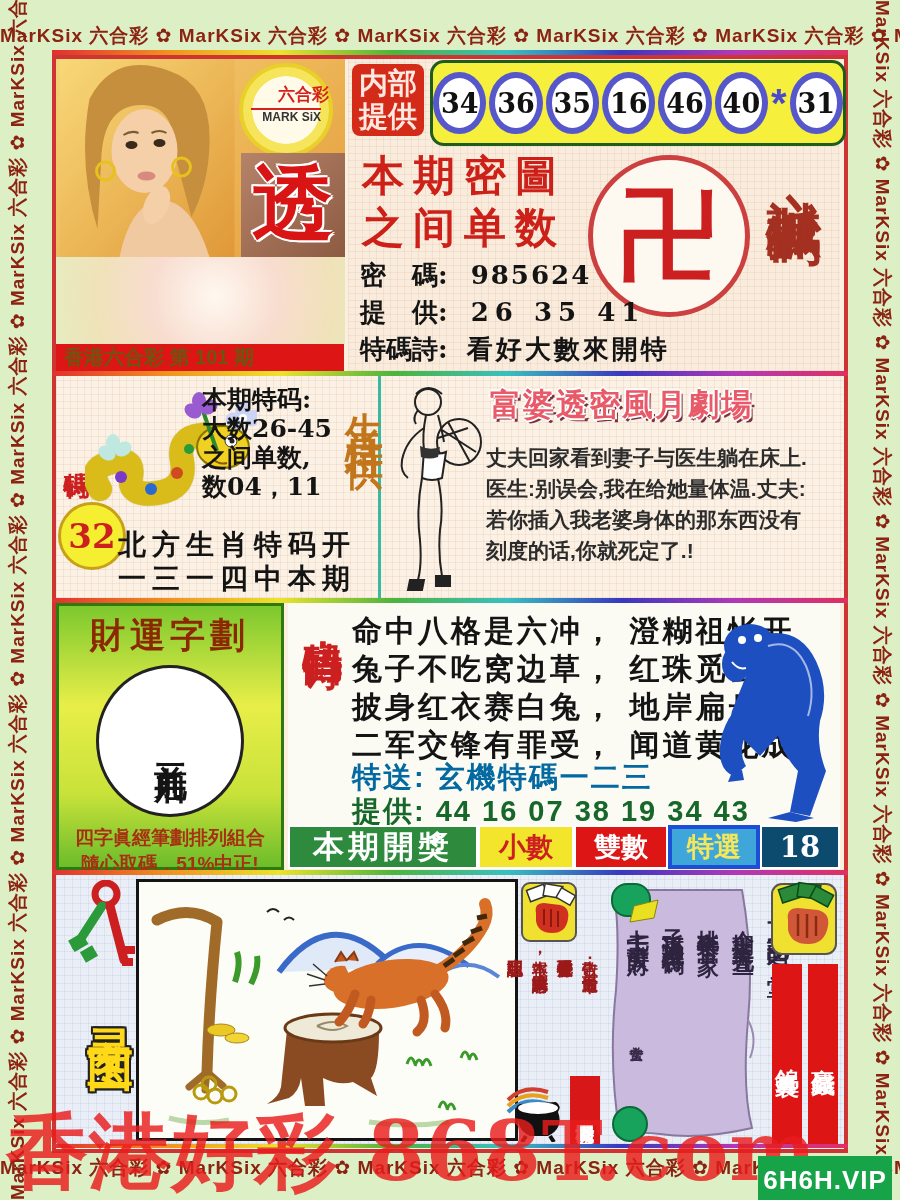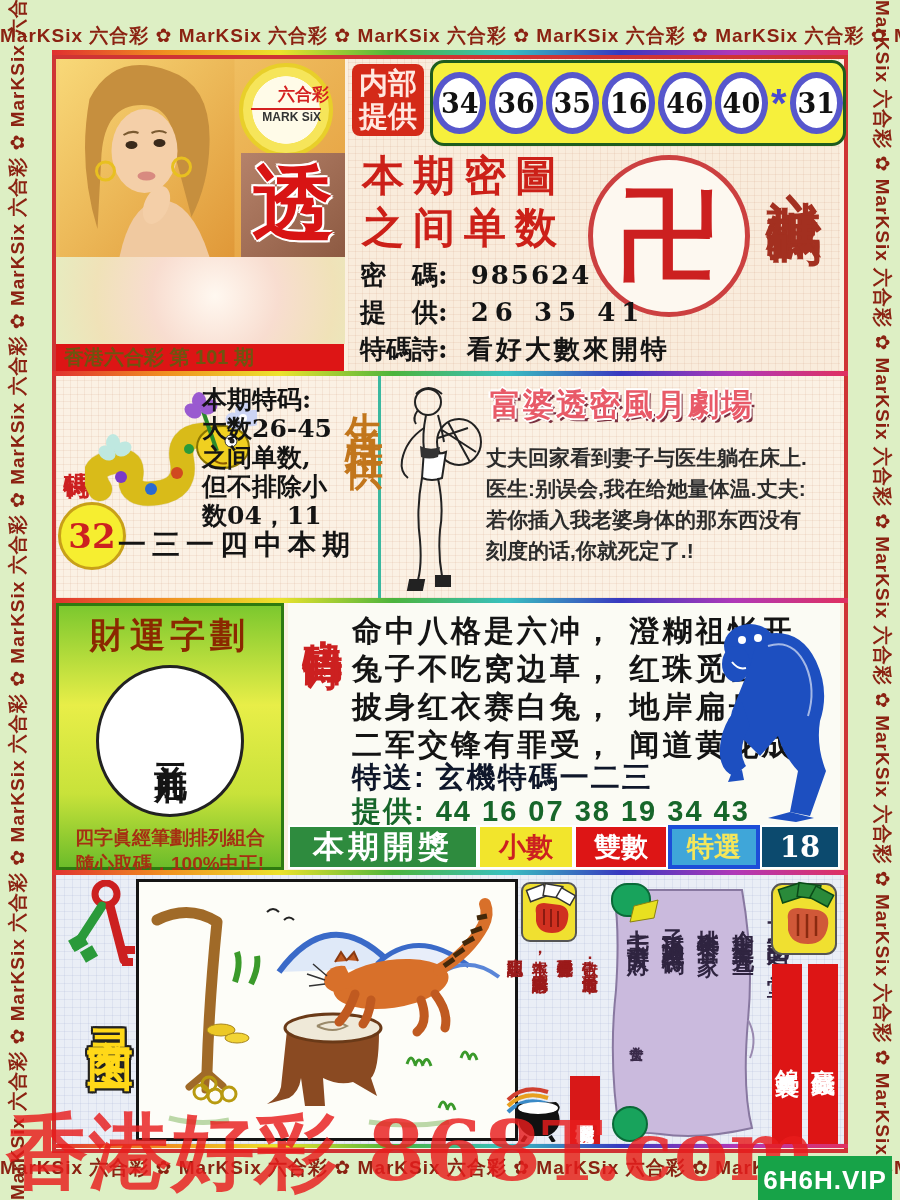--- a/index.html
+++ b/index.html
@@ -150,24 +150,24 @@
     <circle cx="36" cy="92" r="6" fill="#7a3ac8"></circle>
       <circle cx="66" cy="104" r="6" fill="#2a6ad0"></circle>
     <circle cx="92" cy="88" r="6" fill="#d04a20"></circle>
       <circle cx="104" cy="64" r="5" fill="#2a9a3a"></circle>
   </svg>
 
   <div class="abs calli" style="left:202px;top:385px;width:150px;font-size:25px;line-height:29px;">
     <div>本期特码:</div>
     <div>大数26-45</div>
     <div>之间单数,</div>
-    <div>但不排除小</div>
     <div>数04，11</div>
   </div>
   <div class="abs calli" style="left:118px;top:528px;font-size:28px;line-height:34px;letter-spacing:6px;">
+    <div>北方生肖特码开</div>
     <div>一三一四中本期</div>
   </div>
   <div class="abs vtext" style="left:338px;top:382px;font-size:38px;font-weight:bold;color:#c2761c;letter-spacing:14px;font-family:'DejaVu Serif',serif;">生肖特供</div>
 
   <svg class="abs" style="left:386px;top:380px;" width="96" height="214" viewBox="0 0 96 214">
     <g stroke="#222" stroke-width="2" fill="none">
       <circle cx="42" cy="22" r="13"></circle>
       <path d="M30 14 Q42 2 56 14 M32 30 q-6 8 -2 14"></path>
       <path d="M40 35 Q36 55 38 70 Q40 86 46 96"></path>
       <path d="M52 35 Q56 50 58 62"></path>
@@ -192,32 +192,32 @@
 
   <div class="abs rainbow" style="left:52px;top:598px;width:796px;height:5px;"></div>
 
   <div class="abs" style="left:56px;top:603px;width:228px;height:267px;border:3px solid #2e7a10;box-sizing:border-box;
        background:linear-gradient(180deg,#7cc82e,#e8ee48 38%,#c8e23a 72%,#6cbc2a);">
     <div style="text-align:center;margin-top:6px;font-size:35px;font-weight:bold;color:#8b2800;letter-spacing:5px;font-family:'DejaVu Serif',serif;">財運字劃</div>
     <div style="margin:6px auto 0;width:142px;height:146px;background:#fff;border:3px solid #222;border-radius:50%;display:flex;align-items:center;justify-content:center;">
       <span class="vtext calli" style="font-size:33px;letter-spacing:2px;">三前九后</span>
     </div>
     <div style="text-align:center;margin-top:8px;font-size:19px;font-weight:bold;color:#a53012;">四字眞經筆劃排列組合</div>
-    <div style="text-align:center;font-size:19px;font-weight:bold;color:#a53012;">隨心取碼，100%中正!</div>
+    <div style="text-align:center;font-size:19px;font-weight:bold;color:#a53012;">隨心取碼，51%中正!</div>
   </div>
 
   <div class="abs" style="left:288px;top:603px;width:552px;height:222px;background:#fbfbf4;"></div>
   <div class="abs vtext" style="left:296px;top:610px;font-size:40px;font-weight:bold;color:#cc2020;letter-spacing:4px;">特码诗曰:</div>
   <div class="abs calli" style="left:352px;top:612px;font-size:30px;line-height:38px;letter-spacing:3px;">
     <div>命中八格是六冲， 澄糊祖怅开</div>
     <div>兔子不吃窝边草， 红珠觅玄机</div>
     <div>披身红衣赛白兔， 地岸扁舟航</div>
     <div>二军交锋有罪受， 闻道黄龙成</div>
   </div>
-  <div class="abs" style="left:352px;top:758px;font-size:29px;font-weight:bold;color:#0f172a;letter-spacing:2px;">特送: 玄機特碼一二三</div>
+  <div class="abs" style="left:352px;top:758px;font-size:29px;font-weight:bold;color:#0369a1;letter-spacing:2px;">特送: 玄機特碼一二三</div>
   <div class="abs" style="left:352px;top:792px;font-size:29px;font-weight:bold;color:#17662a;letter-spacing:2px;">提供: 44 16 07 38 19 34 43</div>
 
   <svg class="abs" style="left:698px;top:606px;" width="146" height="218" viewBox="0 0 146 218">
     <g fill="#1d4fc0">
       <ellipse cx="52" cy="40" rx="26" ry="22"></ellipse>
       <ellipse cx="38" cy="58" rx="14" ry="18"></ellipse>
       <path d="M60 30 Q100 18 118 55 Q132 85 122 115 Q118 140 128 165 L112 210 L92 206 L100 165 Q86 150 80 130 L62 150 L40 128 Q30 120 34 105 L52 60 Z"></path>
       <path d="M44 96 Q20 120 22 150 Q24 166 36 170 L48 160 Q38 144 52 120 Z"></path>
       <path d="M92 206 L70 212 L98 216 L116 212 Z"></path>
       <path d="M34 166 L30 176 L46 174 L44 164 Z"></path>

